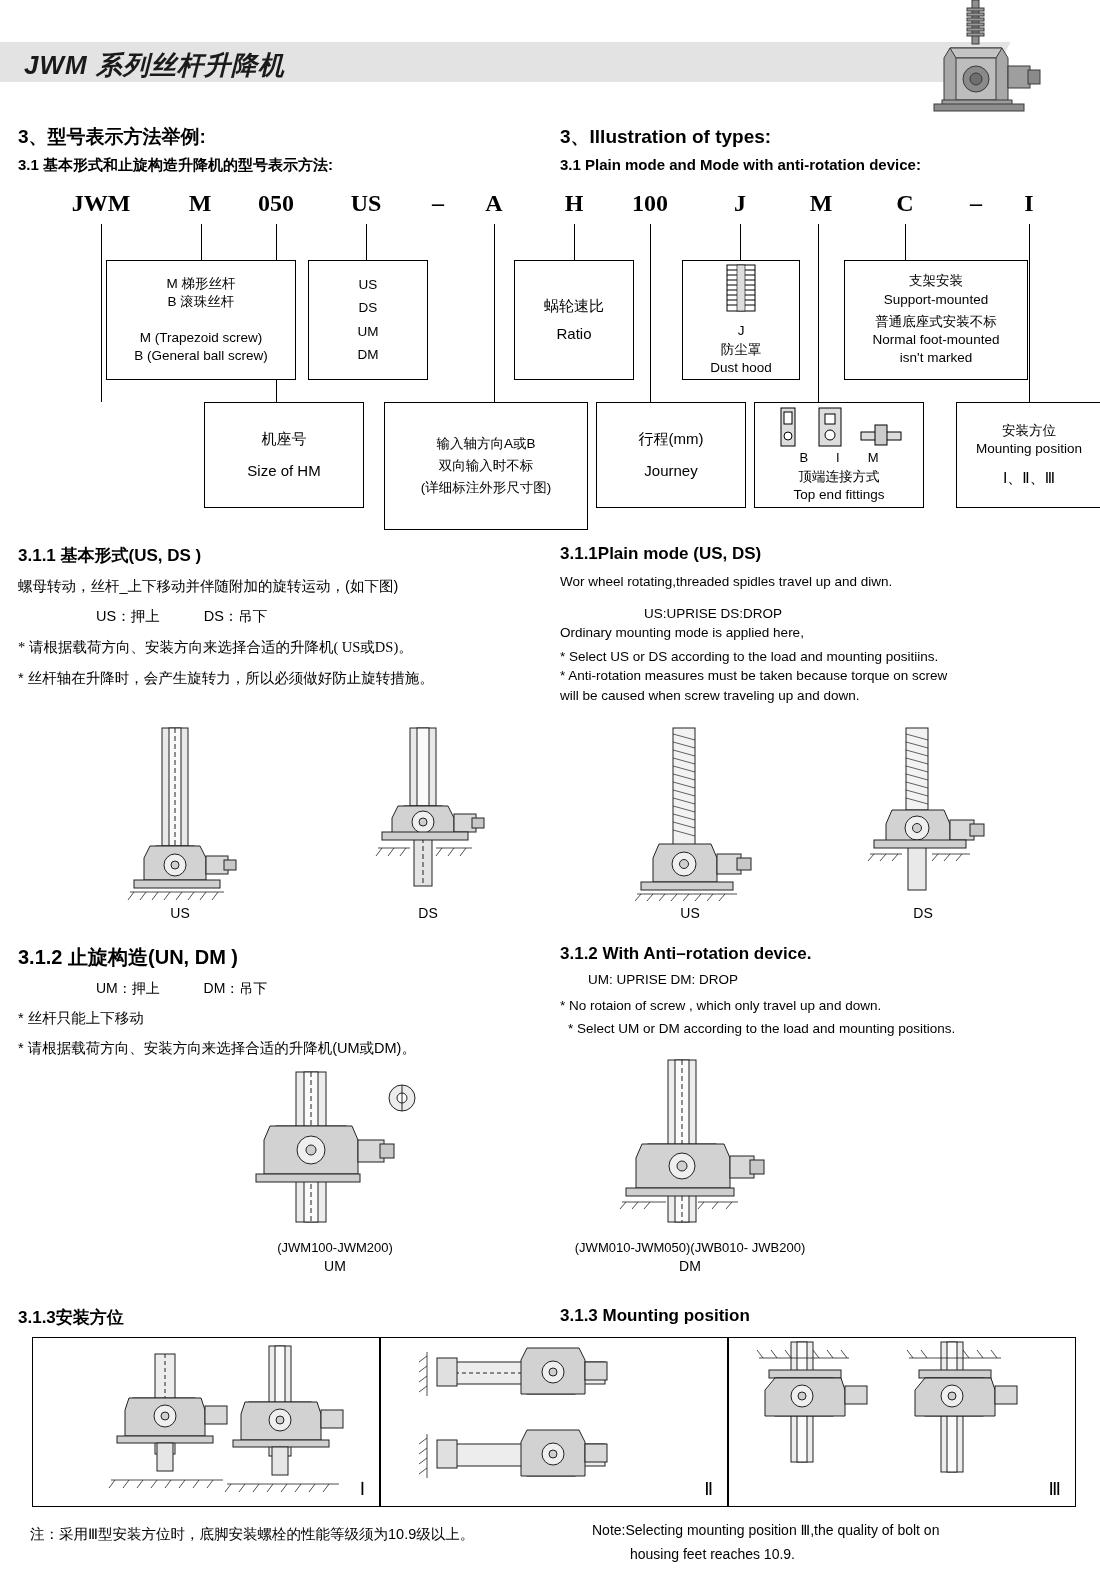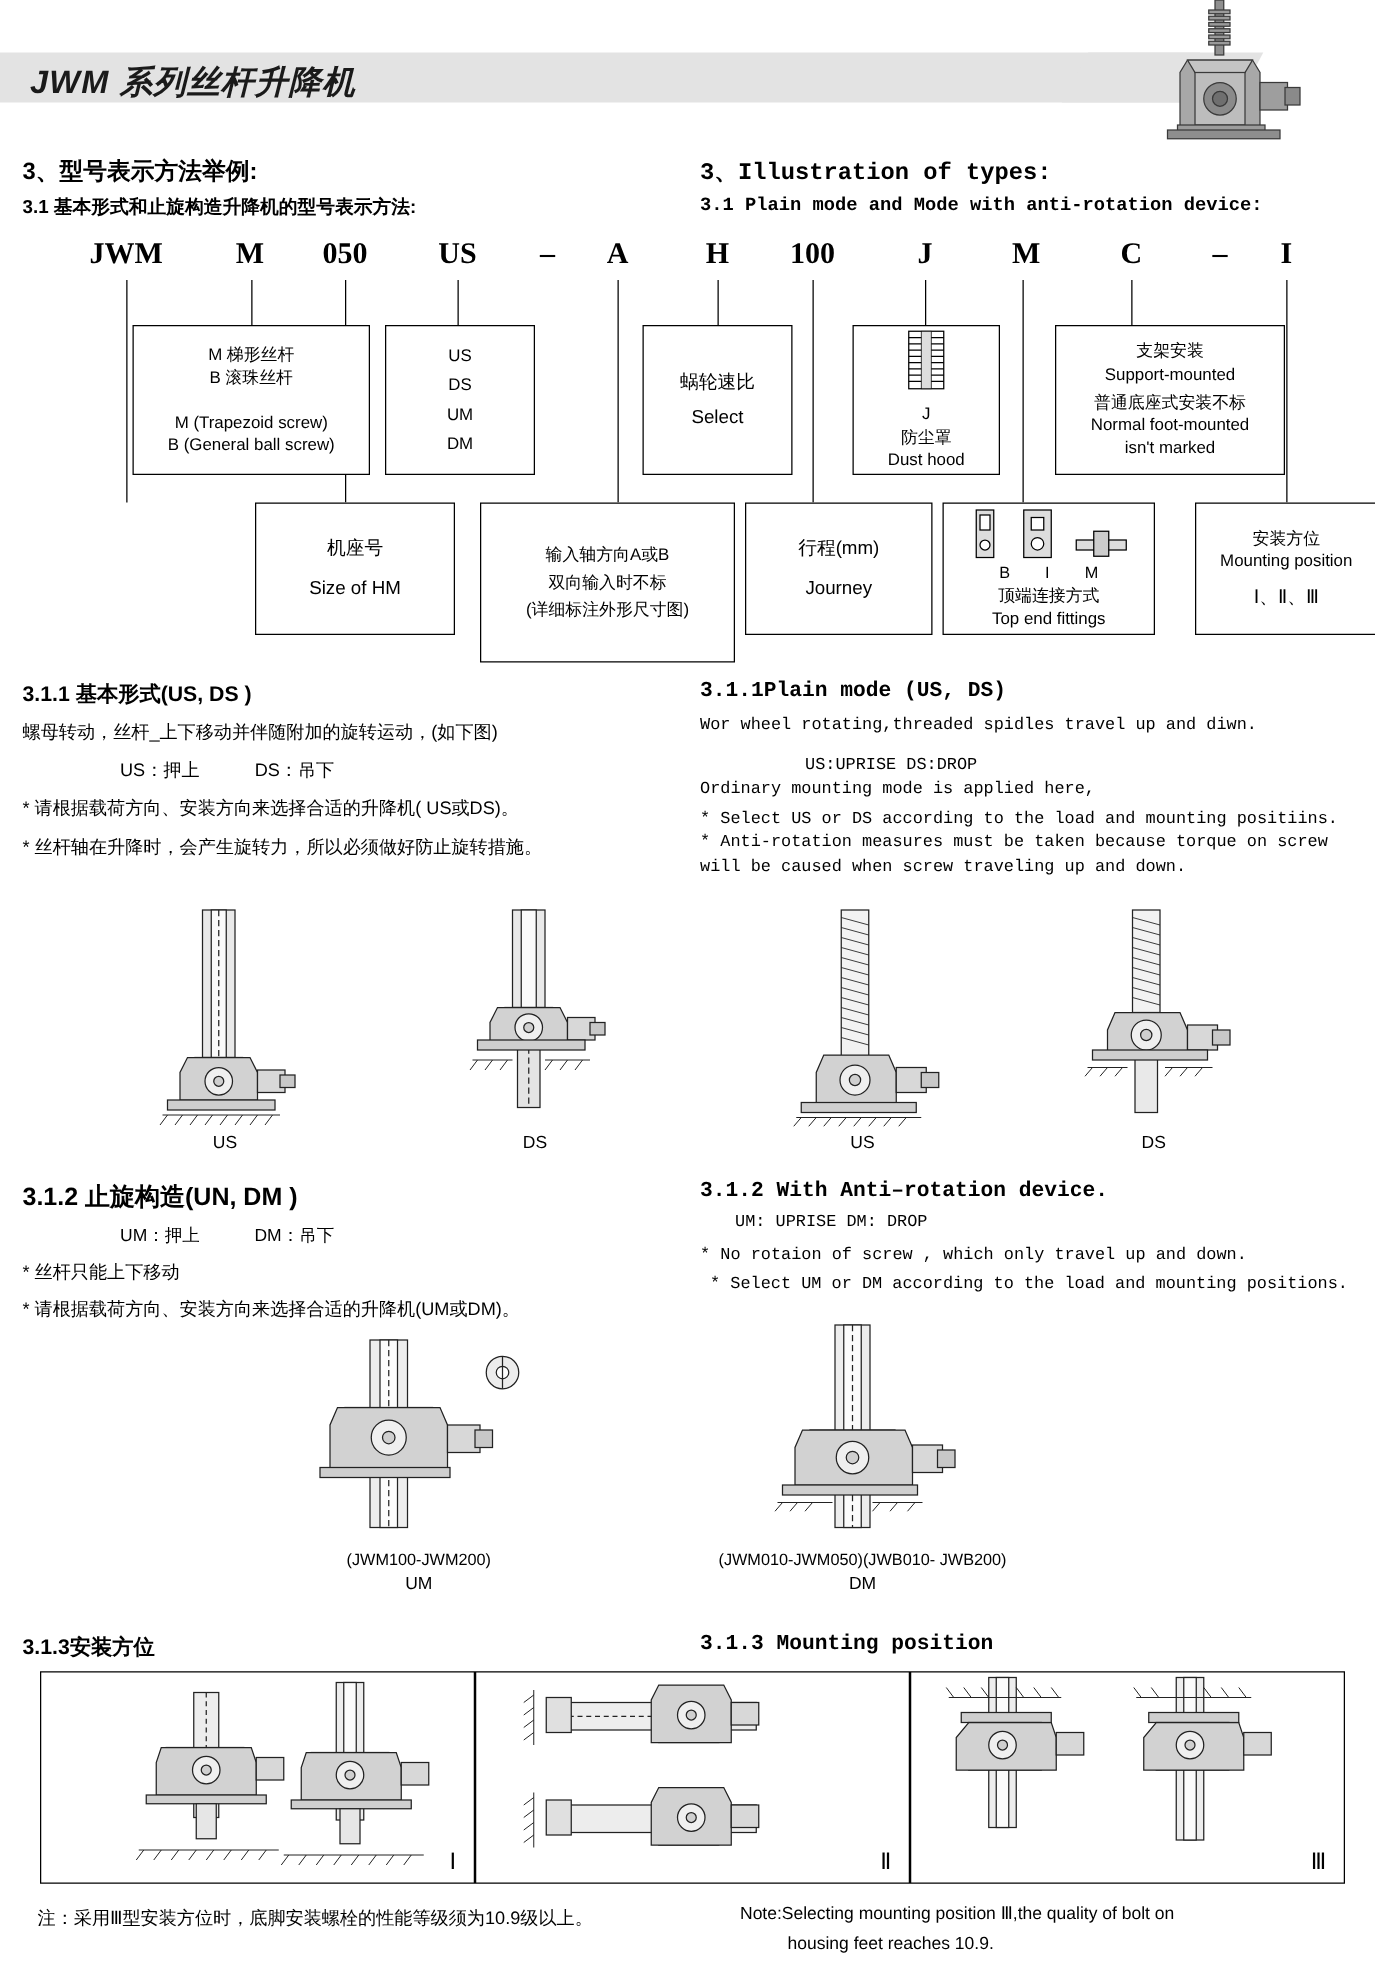--- a/index.html
+++ b/index.html
@@ -23,21 +23,21 @@
   .header-title {
     position:absolute; left:24px; top:48px;
     font-size:26px; font-weight:bold; font-style:italic;
     letter-spacing:1px; color:#1a1a1a;
   }
   .header-img {
     position:absolute; right:58px; top:0; width:130px; height:118px;
   }
   
   .col-left { position:absolute; left:18px; width:540px; }
-  .col-right { position:absolute; left:560px; width:530px;font-family:Liberation Mono, monospace; }
+  .col-right { position:absolute; left:560px; width:530px; }
   .h-sec { font-size:19px; font-weight:bold; }
   .h-sub { font-size:15px; font-weight:bold; margin-top:6px;}
   .txt { font-size:14.5px; line-height:1.5; }
   .txt-sm { font-size:13.5px; line-height:1.45; }
   
   #type-code { position:absolute; left:18px; top:190px; width:1064px; height:340px; }
   .code-cell {
     position:absolute; top:0; text-align:center;
     font-size:24px; font-weight:bold; font-family:"Liberation Serif", serif;
   }
@@ -135,21 +135,21 @@
 
   <div class="tbox" style="left:290px; top:70px; width:120px; height:120px;">
     <span class="l">US</span>
     <span class="l" style="margin-top:5px;">DS</span>
     <span class="l" style="margin-top:5px;">UM</span>
     <span class="l" style="margin-top:5px;">DM</span>
   </div>
 
   <div class="tbox" style="left:496px; top:70px; width:120px; height:120px;">
     <span class="l" style="font-size:15px;">蜗轮速比</span>
-    <span class="l" style="margin-top:8px;font-size:15px;">Select</span>
+    <span class="l" style="margin-top:8px;font-size:15px;">Ratio</span>
   </div>
 
   <div class="tbox" style="left:664px; top:70px; width:118px; height:120px;">
     <span>
       <svg width="40" height="52" viewBox="0 0 40 52">
         <rect x="6" y="2" width="28" height="46" fill="none" stroke="#000" stroke-width="1"></rect>
         <g stroke="#000" stroke-width="1">
           <line x1="6" y1="7" x2="34" y2="7"></line>
           <line x1="6" y1="12" x2="34" y2="12"></line>
           <line x1="6" y1="17" x2="34" y2="17"></line>
@@ -226,21 +226,21 @@
 </div>
 
 <div class="col-left" style="top:538px;">
   <div class="h-sub" style="font-size:17px;">3.1.1 基本形式(US, DS )</div>
   <div class="txt" style="margin-top:9px;">螺母转动，丝杆_上下移动并伴随附加的旋转运动，(如下图)</div>
   <div style="margin-top:9px; padding-left:78px; font-size:14.5px;">
     <span>US：押上</span>
     <span style="display:inline-block;width:36px;"></span>
     <span>DS：吊下</span>
   </div>
-  <div class="txt" style="margin-top:11px;">* 请根据载荷方向、安装方向来选择合适的升降机( US或DS)。</div>
+  <div class="txt" style="margin-top:11px;font-family:Liberation Serif, serif;">* 请根据载荷方向、安装方向来选择合适的升降机( US或DS)。</div>
   <div class="txt" style="margin-top:9px;">* 丝杆轴在升降时，会产生旋转力，所以必须做好防止旋转措施。</div>
 </div>
 
 <div class="col-right" style="top:538px;">
   <div class="h-sub" style="font-size:17px;">3.1.1Plain mode (US, DS)</div>
   <div class="txt-sm" style="margin-top:8px;">Wor wheel rotating,threaded spidles travel up and diwn.</div>
   <div class="txt-sm" style="margin-top:12px; padding-left:84px;">US:UPRISE  DS:DROP</div>
   <div class="txt-sm">Ordinary mounting mode is applied here,</div>
   <div class="txt-sm" style="margin-top:4px;">* Select US or DS according to the load and mounting positiins.</div>
   <div class="txt-sm">* Anti-rotation measures must be taken because torque on screw</div>

